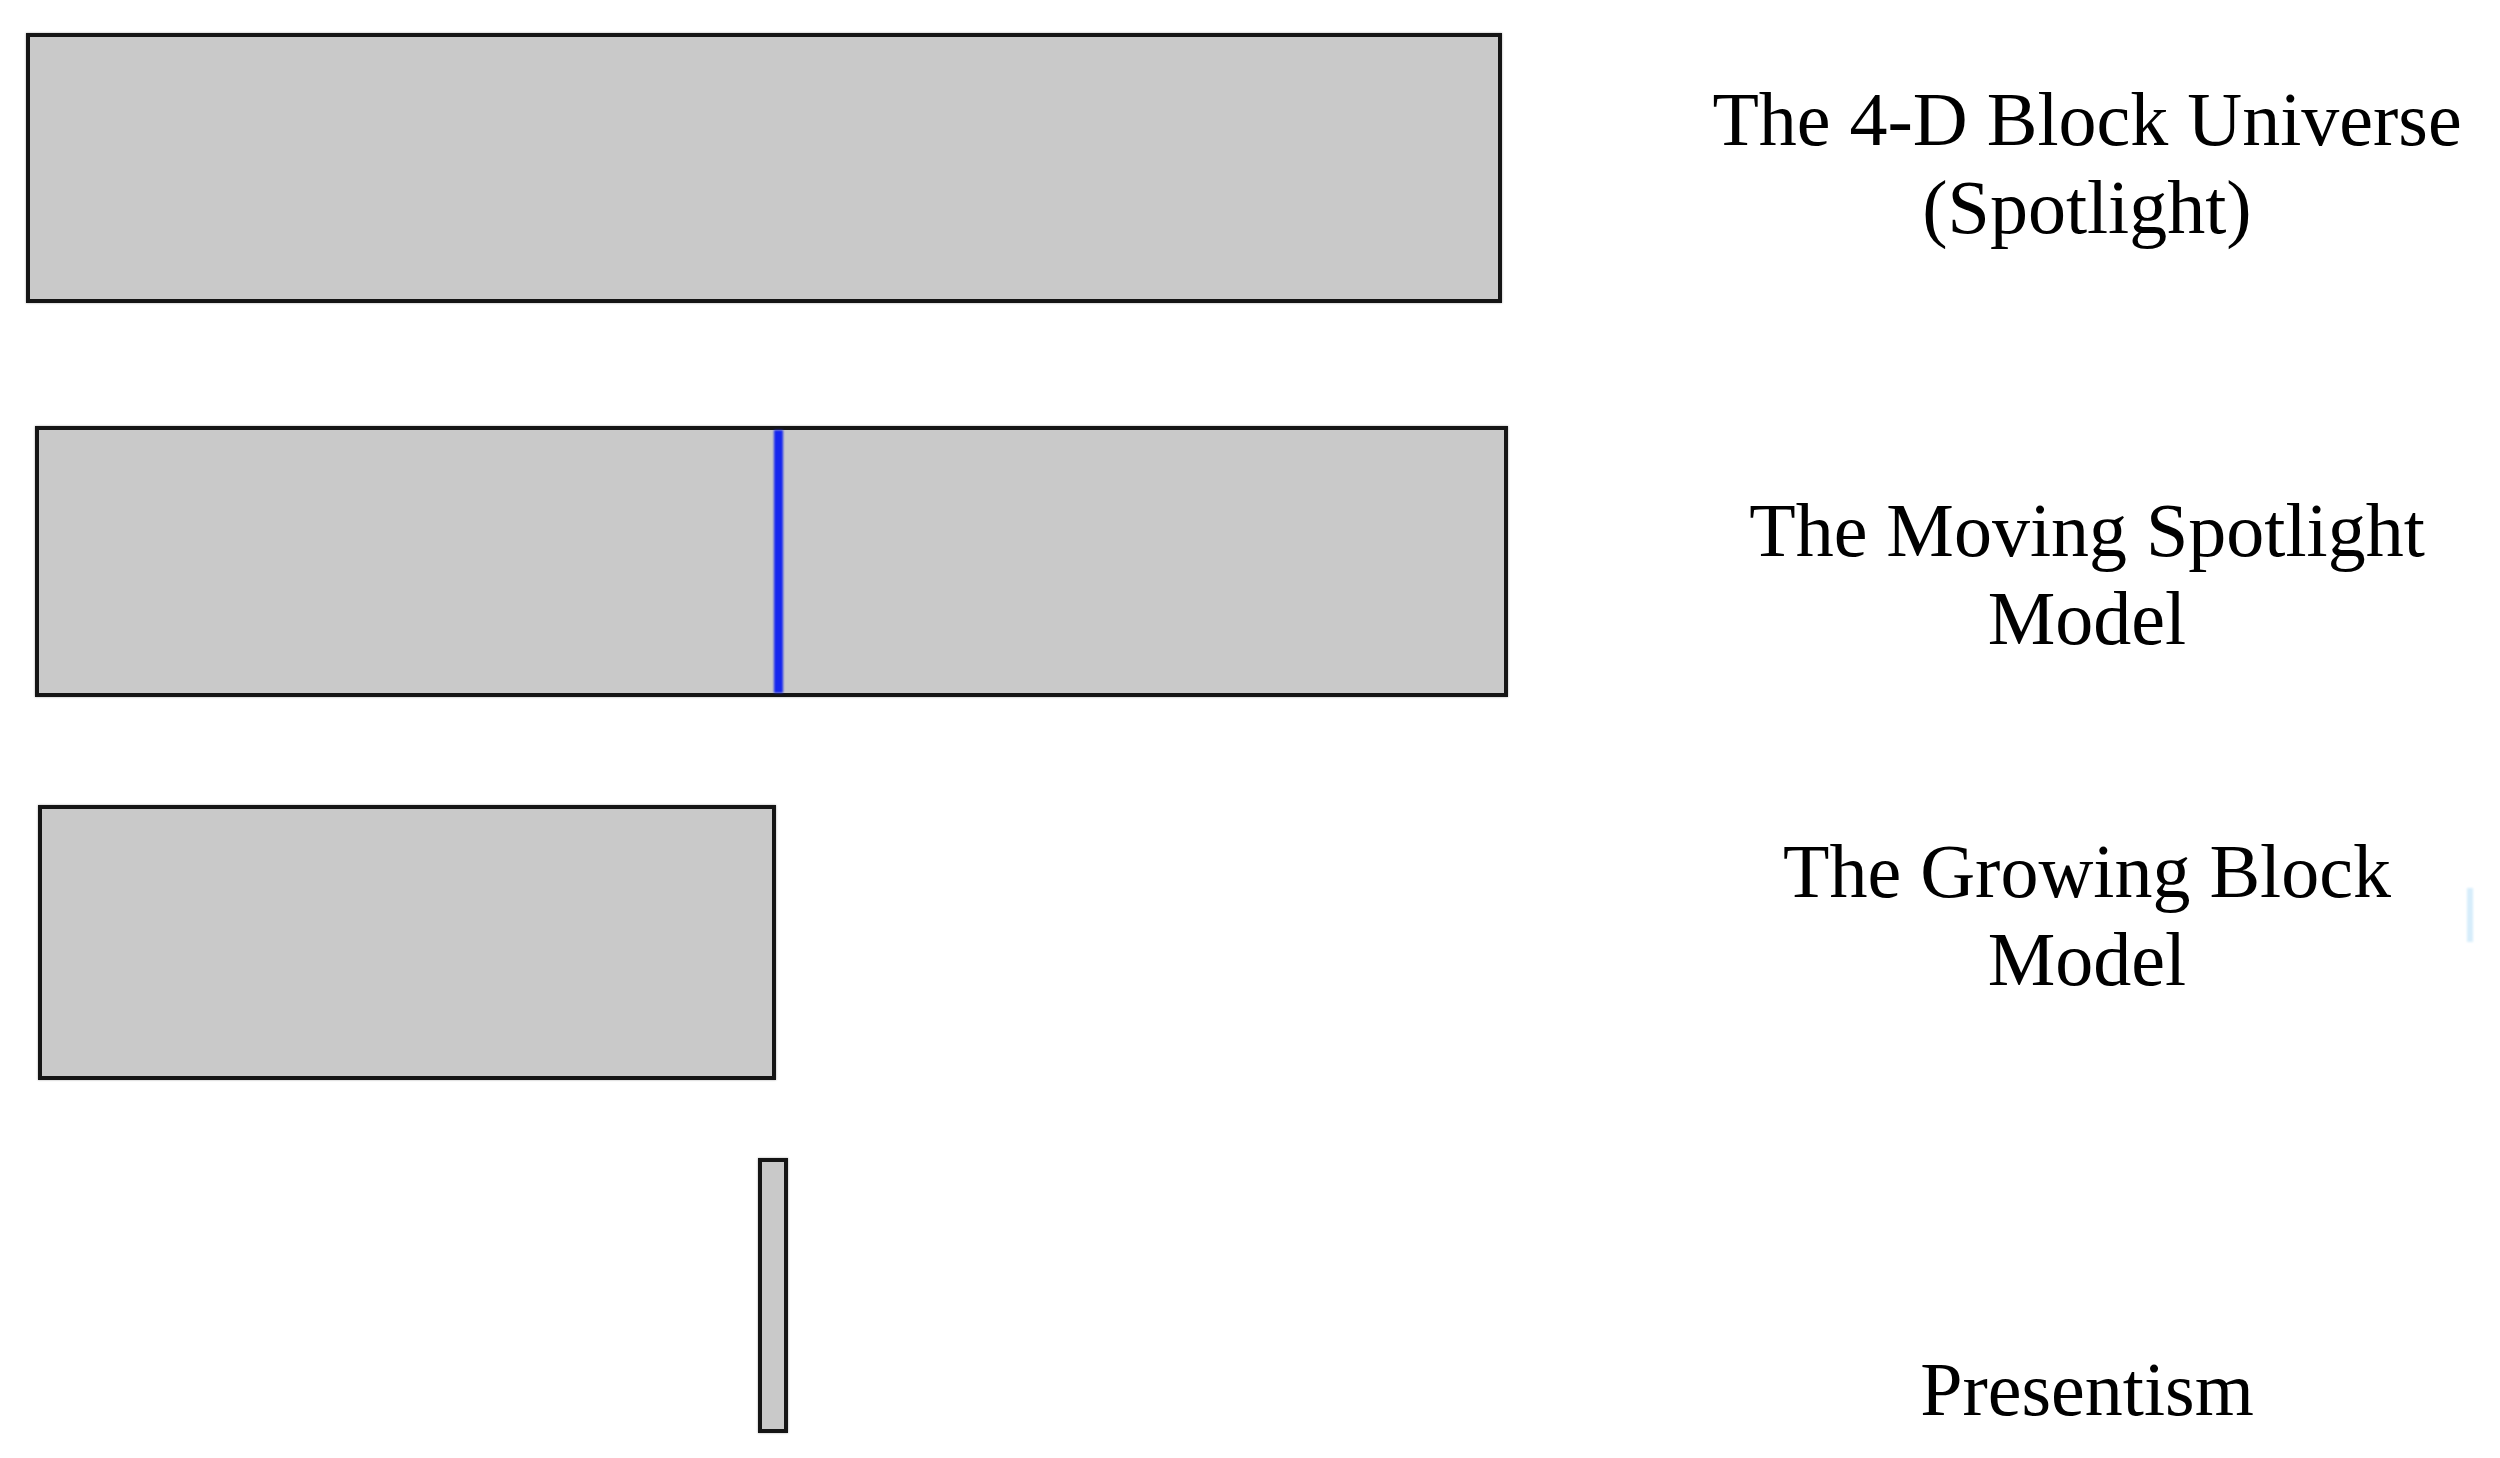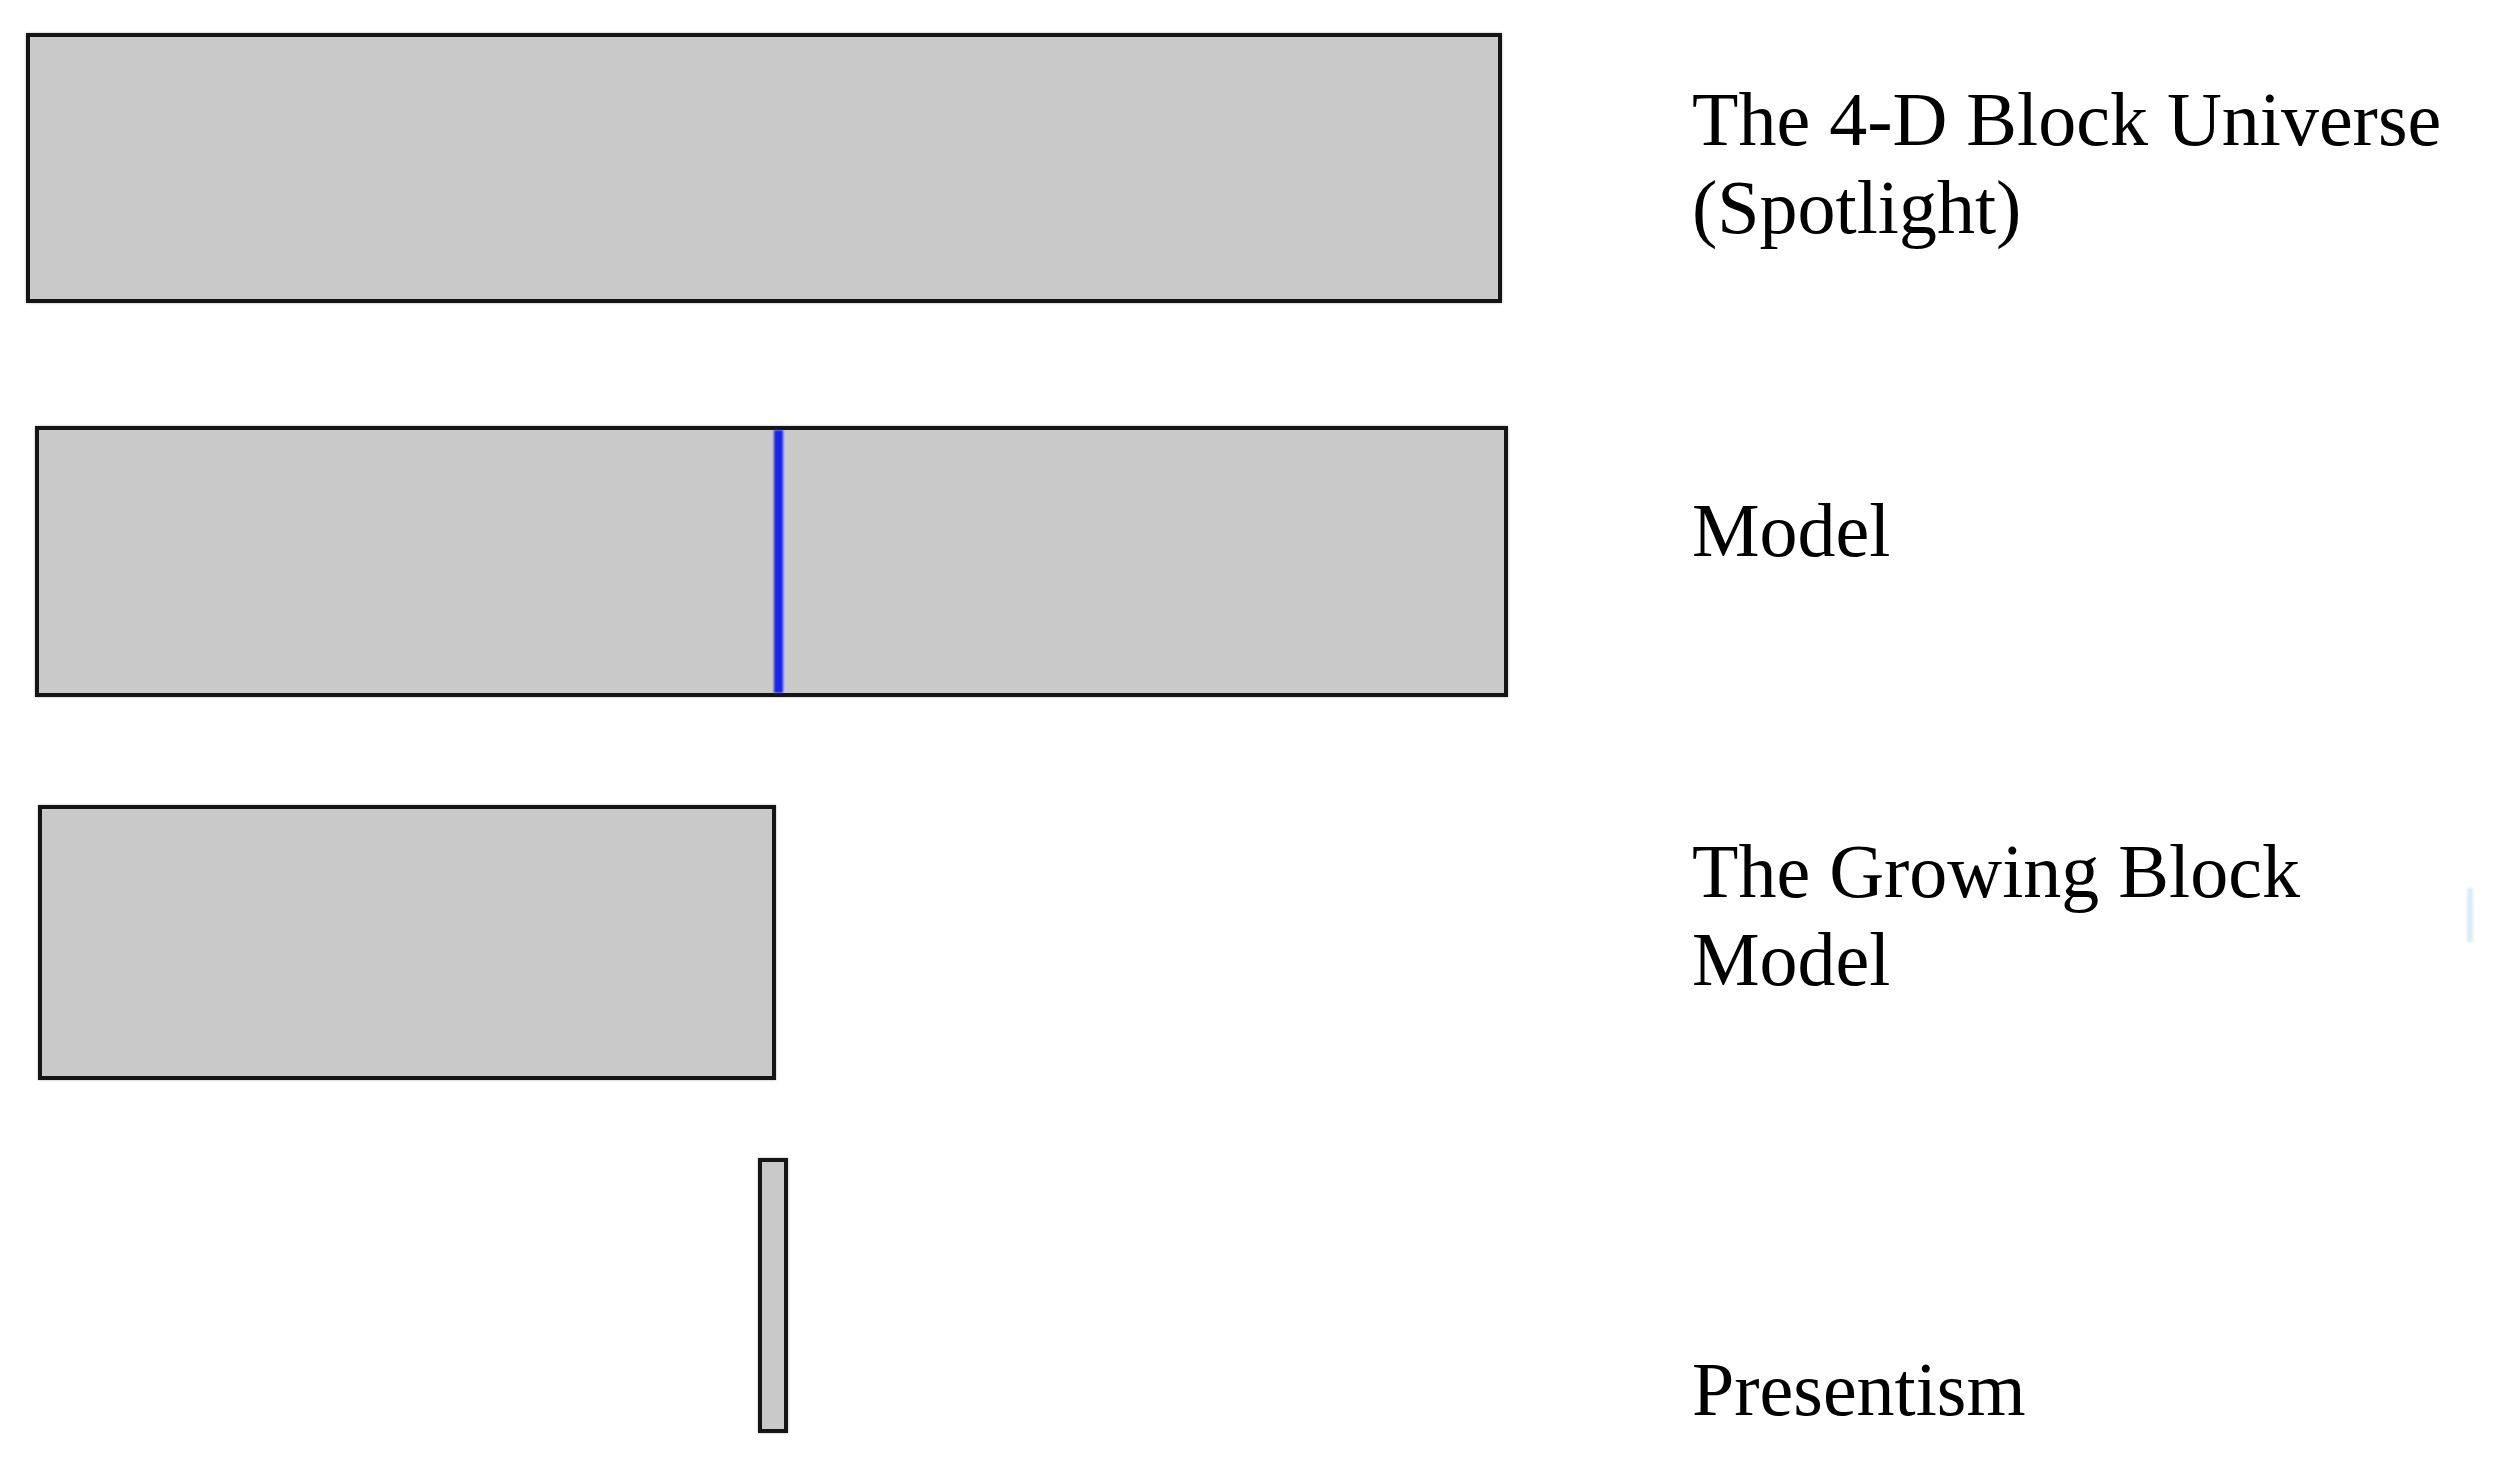--- a/index.html
+++ b/index.html
@@ -7,20 +7,21 @@
     padding: 0;
     background: #ffffff;
   }
   .canvas {
     position: relative;
     width: 2500px;
     height: 1458px;
     background: var(--background, #ffffff);
     overflow: hidden;
     font-family: "Liberation Serif", "DejaVu Serif", serif;
+    text-align: center;
   }
   .bar {
     position: absolute;
     box-sizing: border-box;
     background: var(--bar-fill, #c9c9c9);
     border: 4px solid var(--bar-border, #151515);
     box-shadow: 0 0 2px rgba(0,0,0,0.35);
   }
   .bar-block-universe   { left: 26px;  top: 33px;   width: 1476px; height: 270px; }
   .bar-moving-spotlight { left: 35px;  top: 426px;  width: 1473px; height: 271px; }
@@ -73,20 +74,21 @@
   <div class="bar bar-growing-block"></div>
 
   <div class="bar bar-presentism"></div>
 
   <div class="label label-block-universe">
     <span>The 4-D Block Universe</span>
     <span>(Spotlight)</span>
   </div>
 
   <div class="label label-moving-spotlight">
+    <span>The Moving Spotlight</span>
     <span>Model</span>
   </div>
 
   <div class="label label-growing-block">
     <span>The Growing Block</span>
     <span>Model</span>
   </div>
 
   <div class="label label-presentism">
     <span>Presentism</span>

